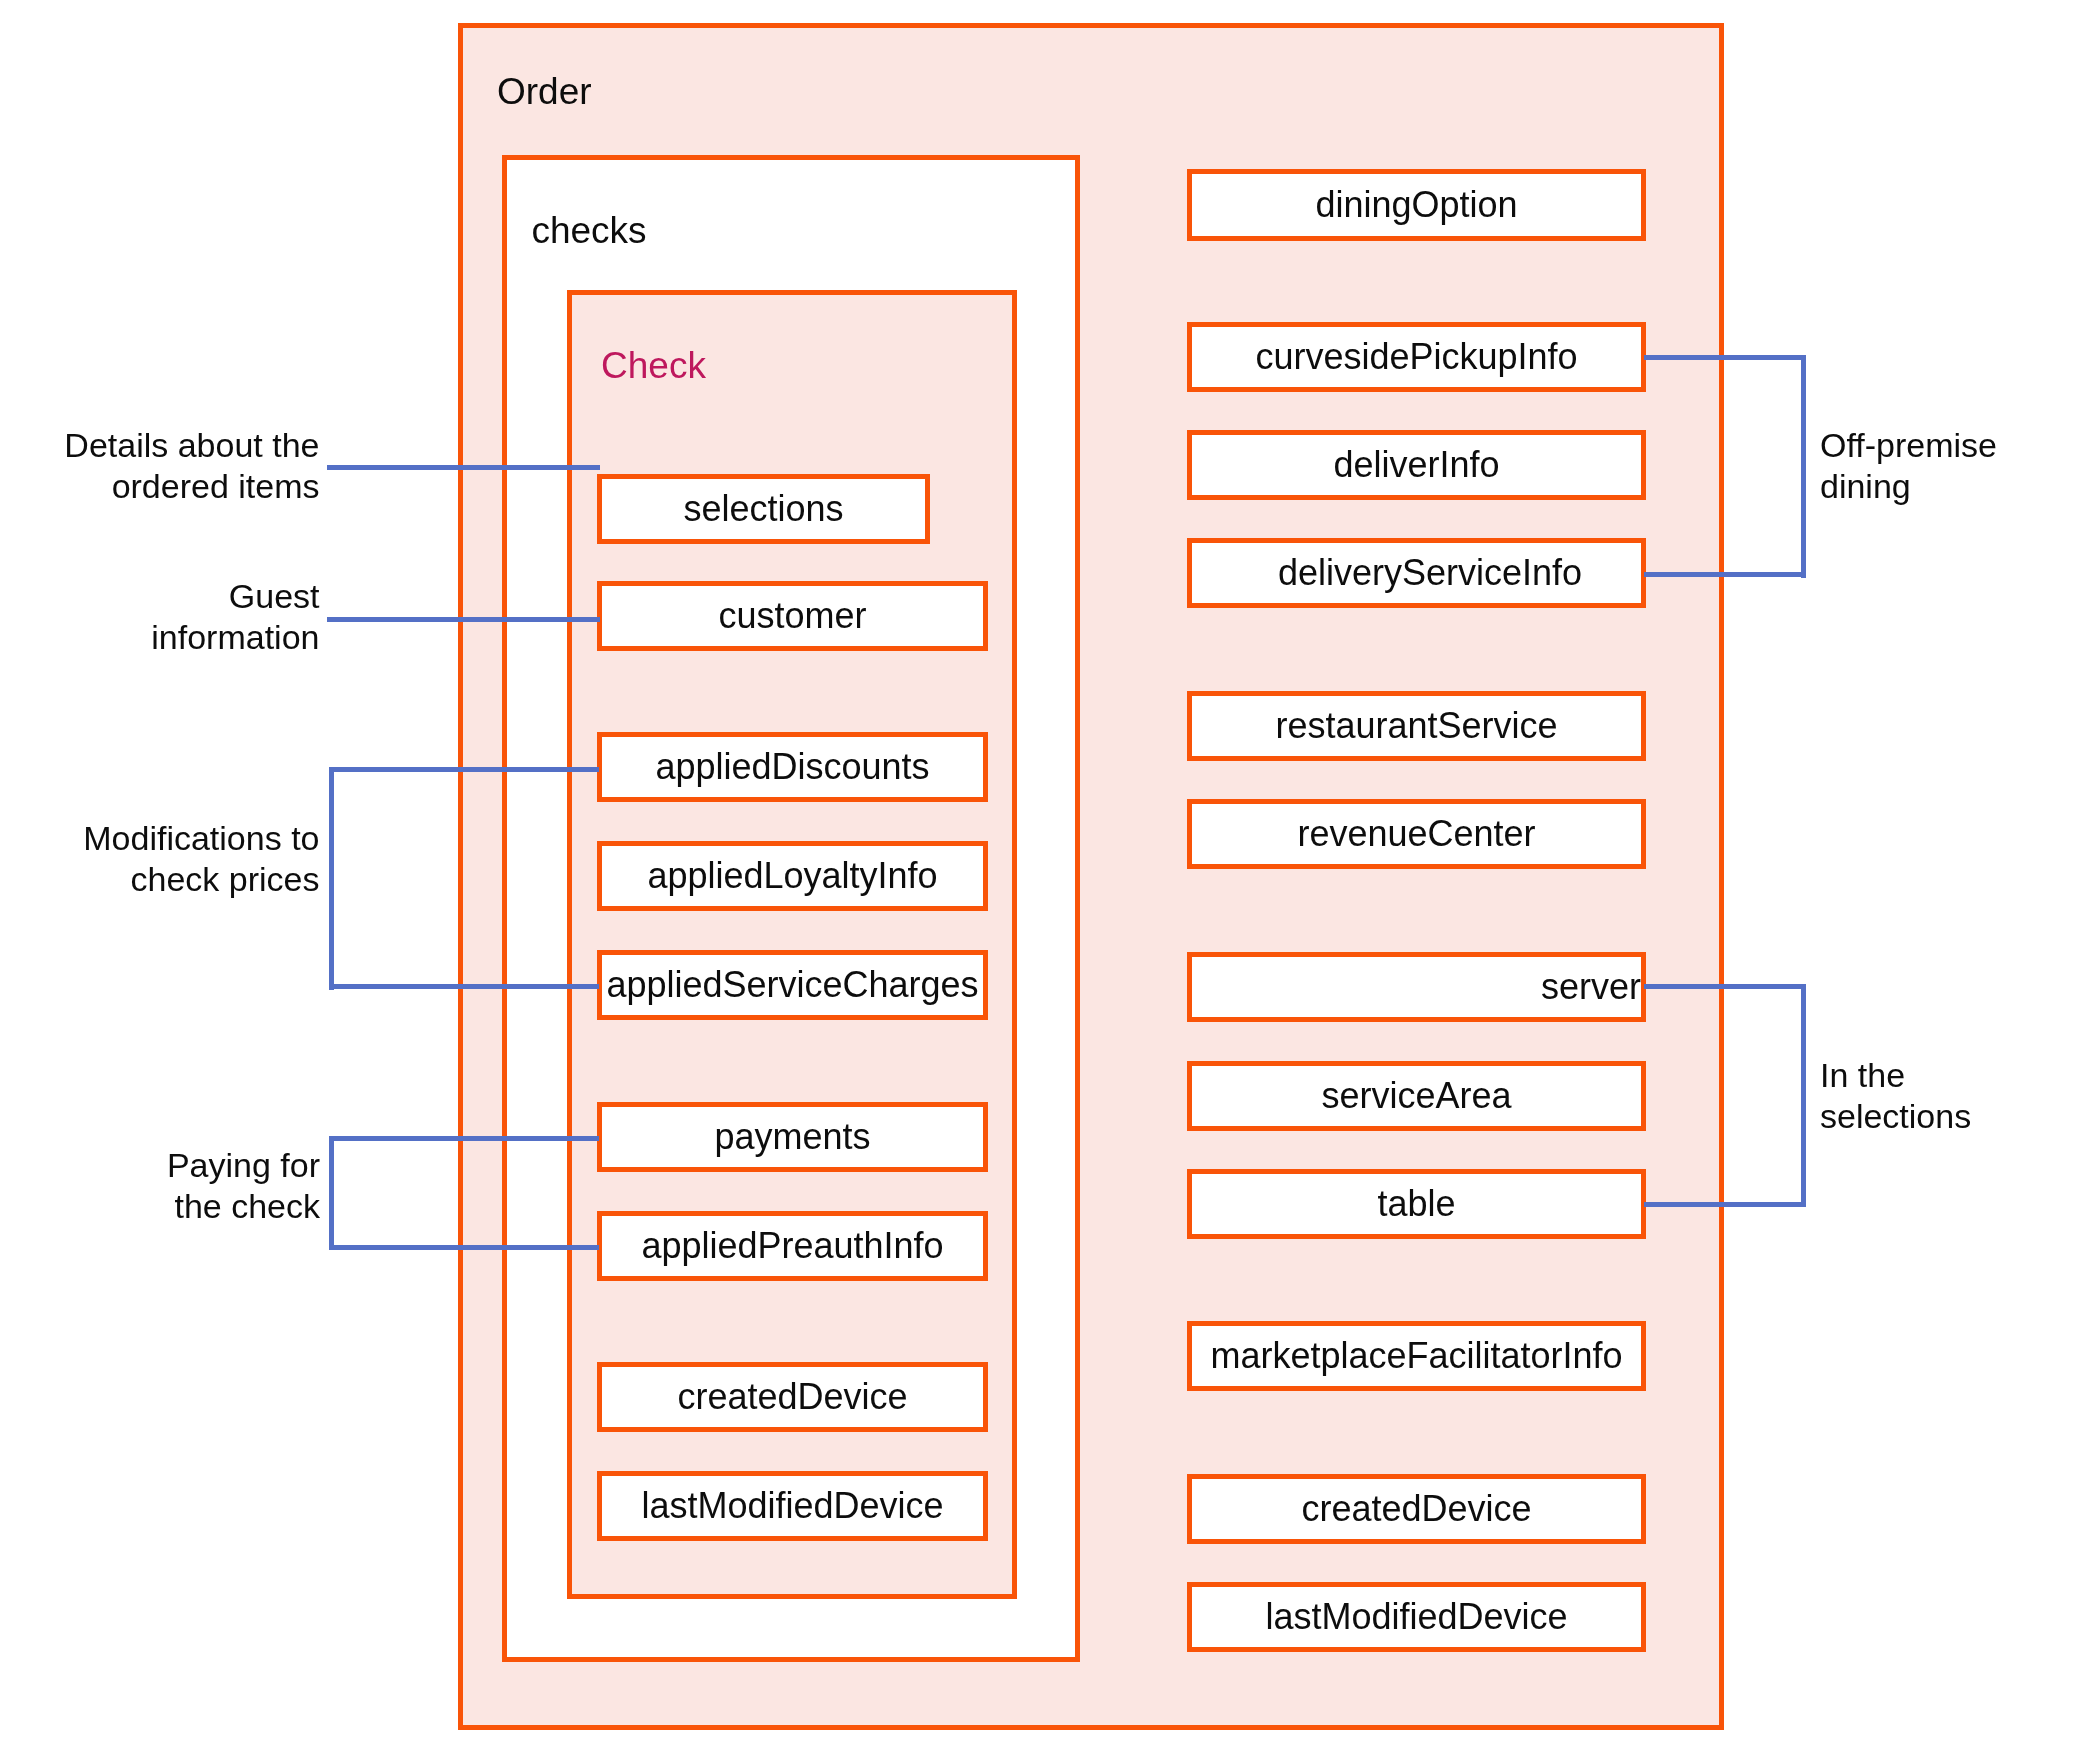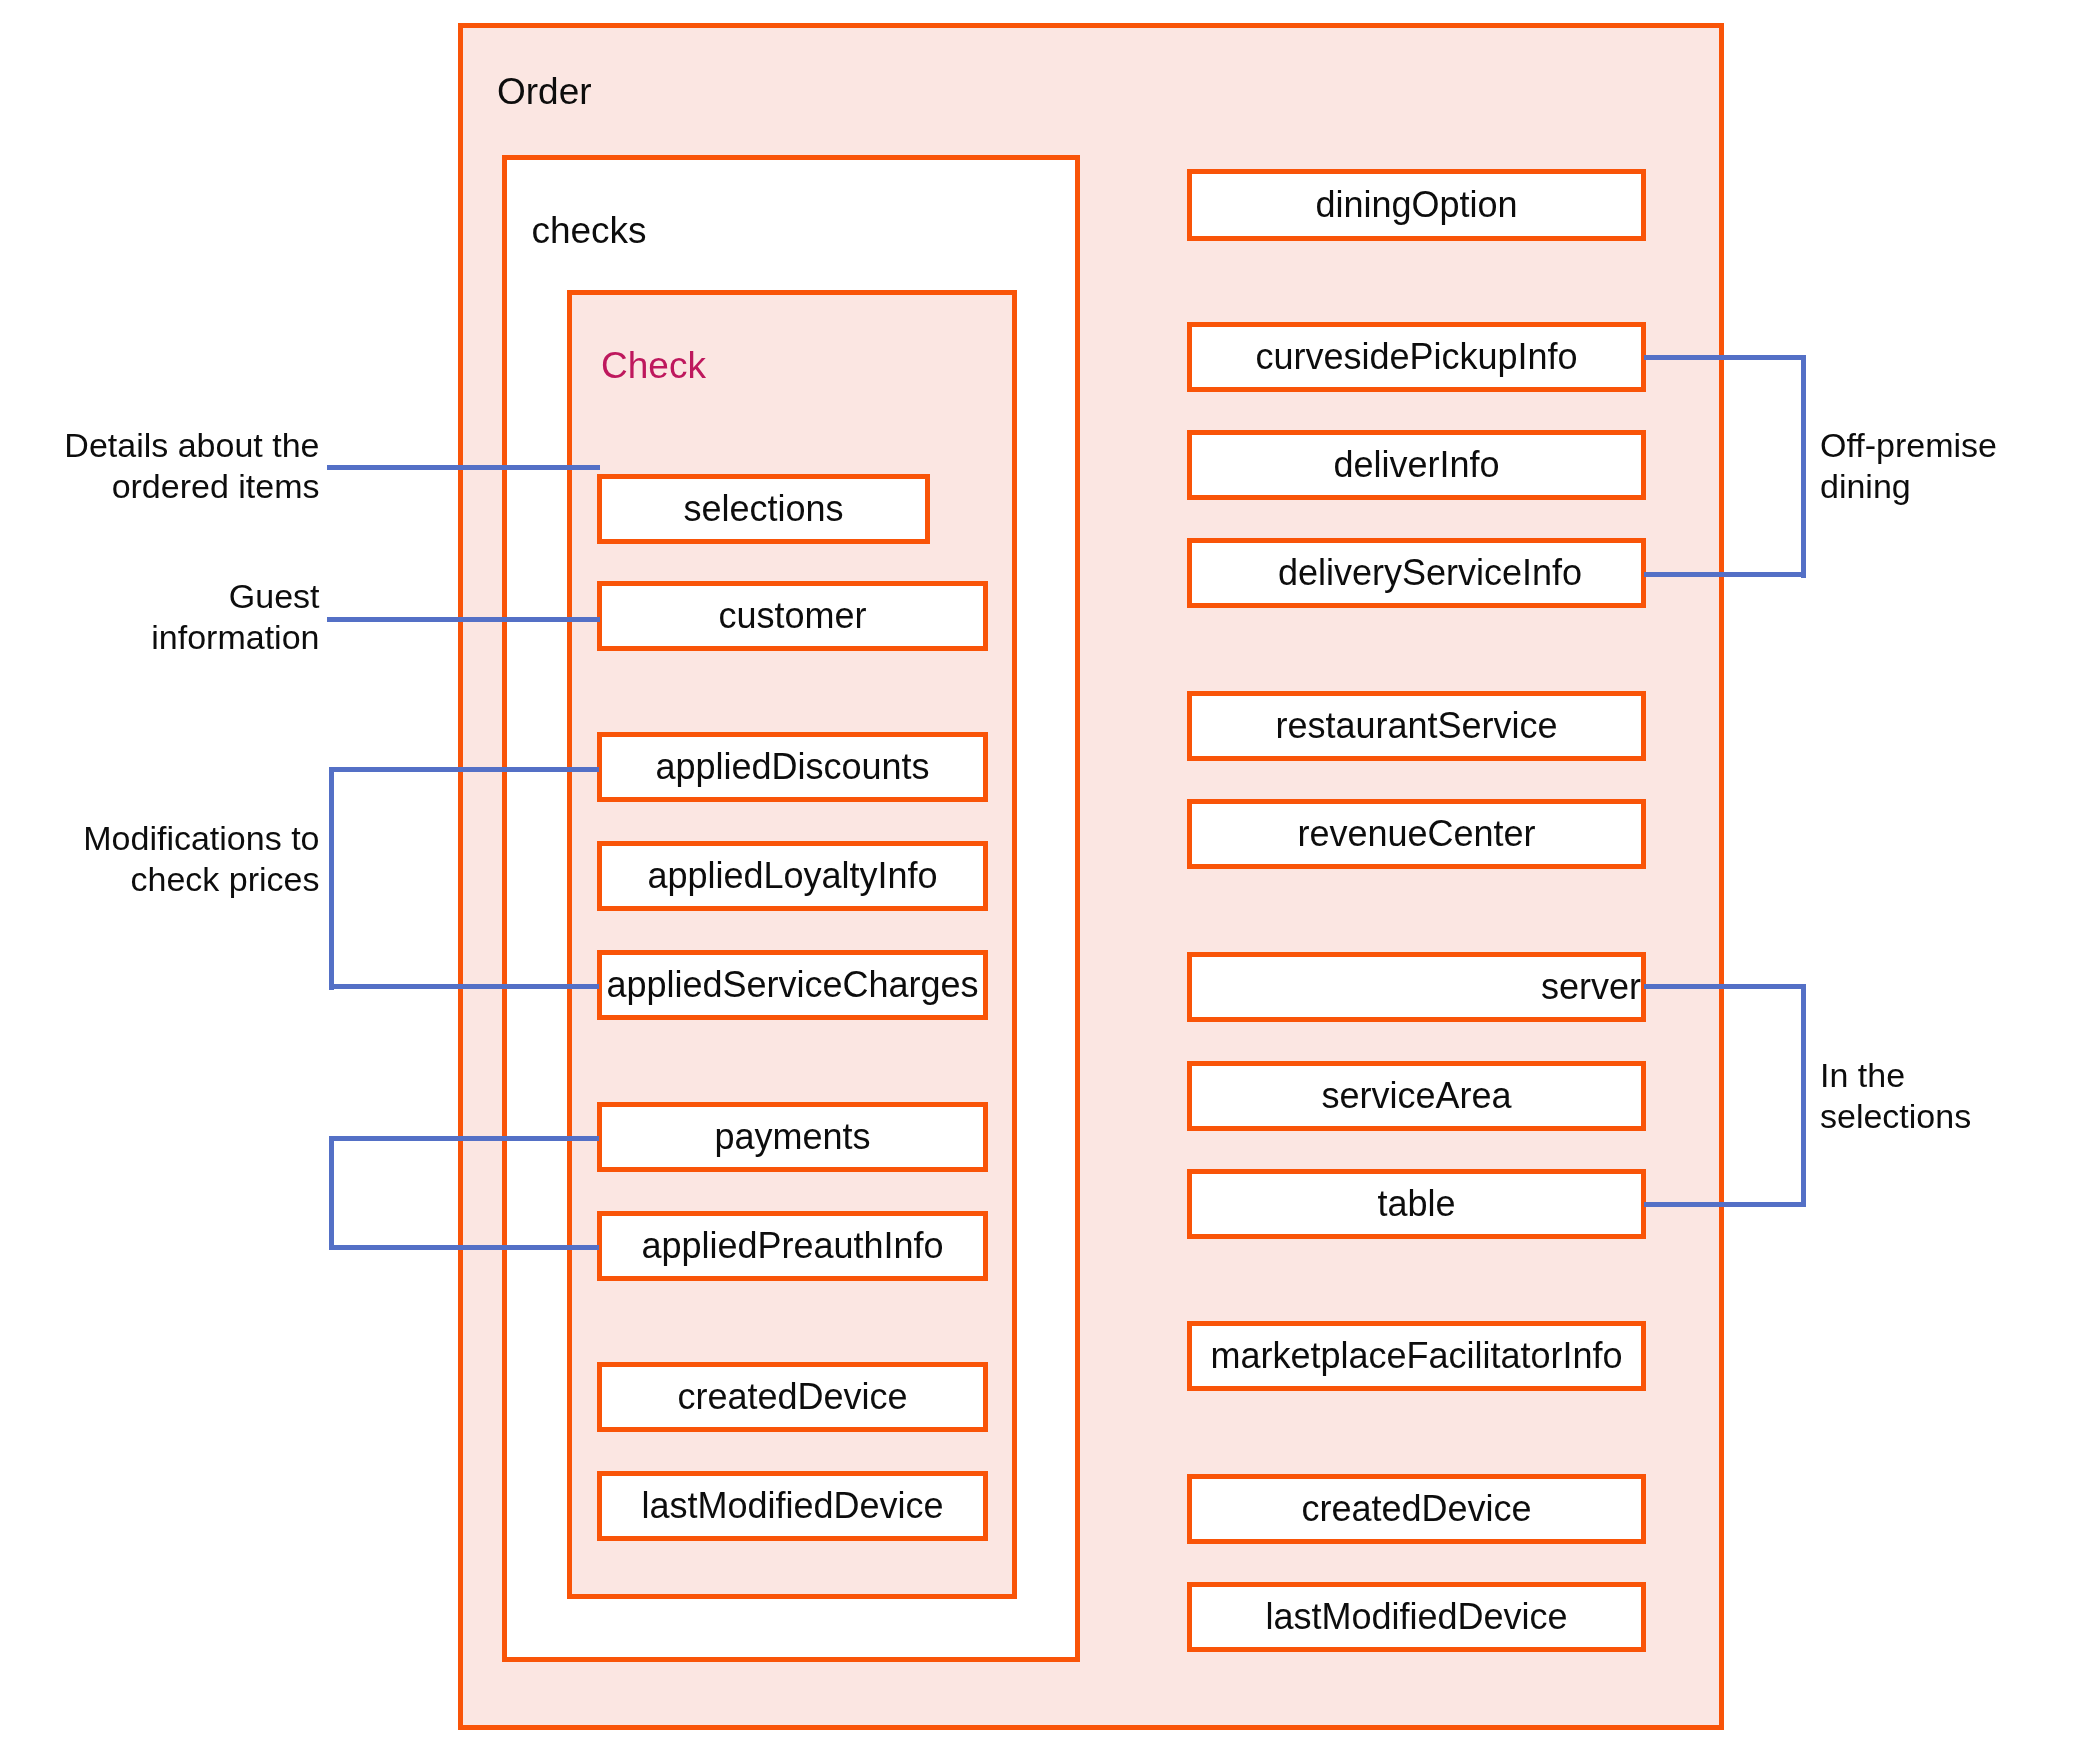--- a/index.html
+++ b/index.html
@@ -219,20 +219,22 @@
   <div class="anno-label right-al" style="left:21.5px; top:576px; width:298px;">Guest
 information</div>
   <div class="hline" style="left:327px; top:617px; width:273px;"></div>
 
   <div class="anno-label right-al" style="left:21.5px; top:818px; width:298px;">Modifications to
 check prices</div>
   <div class="vline" style="left:329px; top:767px; height:223px;"></div>
   <div class="hline" style="left:329px; top:767px; width:270px;"></div>
   <div class="hline" style="left:329px; top:984px; width:270px;"></div>
 
+  <div class="anno-label right-al" style="left:36px; top:1145px; width:284px;">Paying for
+the check</div>
   <div class="vline" style="left:329px; top:1136px; height:114px;"></div>
   <div class="hline" style="left:329px; top:1136px; width:270px;"></div>
   <div class="hline" style="left:329px; top:1245px; width:270px;"></div>
 
   <div class="hline" style="left:1644px; top:355px; width:162px;"></div>
   <div class="vline" style="left:1801px; top:355px; height:223px;"></div>
   <div class="hline" style="left:1644px; top:572px; width:162px;"></div>
   <div class="anno-label left-al" style="left:1820px; top:425px; width:258px;">Off-premise
 dining</div>
 

